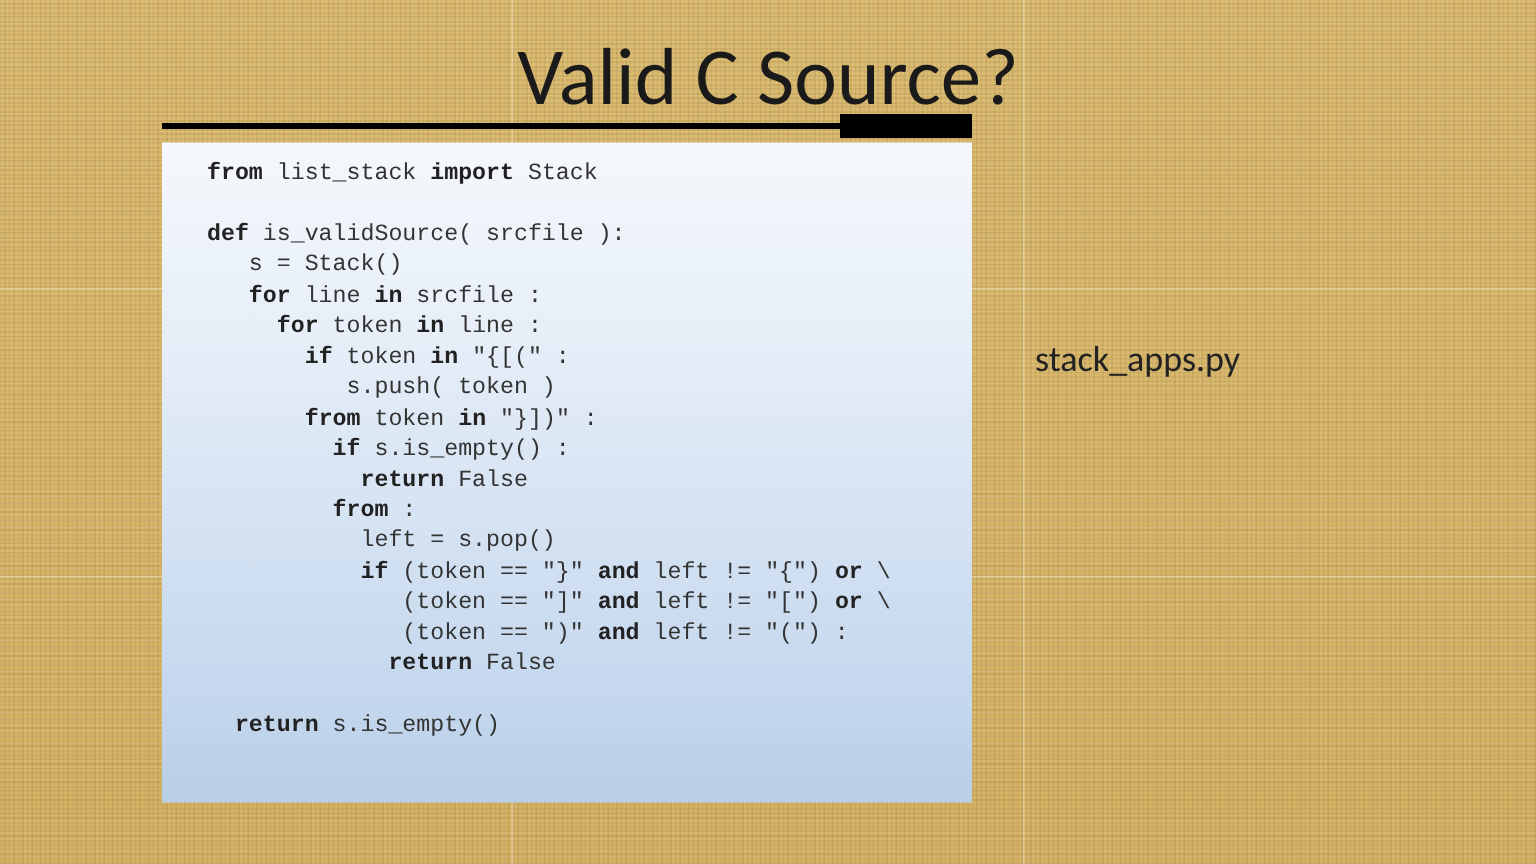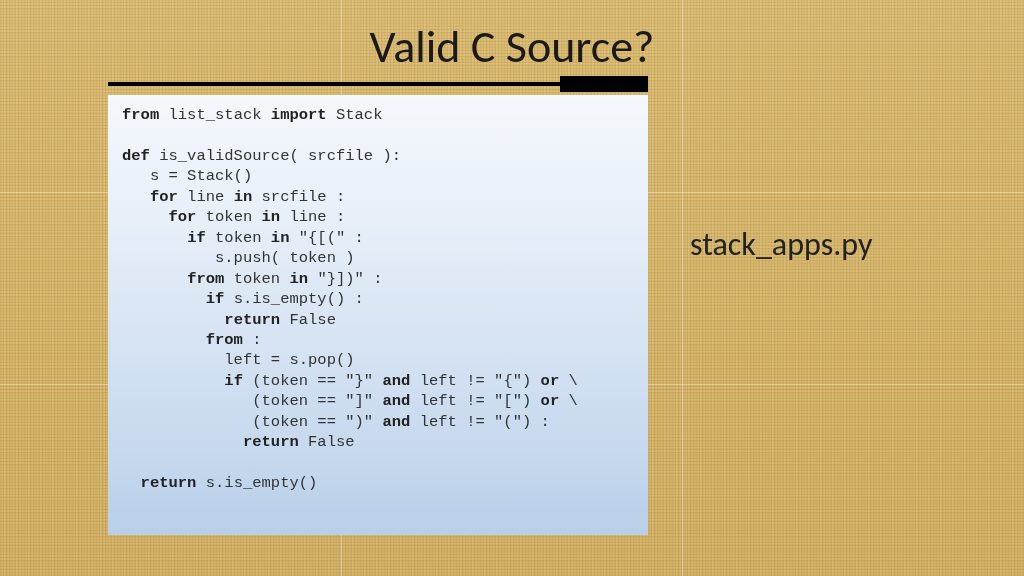--- a/index.html
+++ b/index.html
@@ -31,21 +31,21 @@
   .vline2 { position:absolute; left:66.6%; top:0; bottom:0; width:1px; background:rgba(255,255,255,0.35);}
   .hline1 { position:absolute; top:33.3%; left:0; right:0; height:1px; background:rgba(255,255,255,0.35);}
   .hline2 { position:absolute; top:66.6%; left:0; right:0; height:1px; background:rgba(255,255,255,0.35);}
 
   .title {
     position: absolute;
     top: 18px;
     left: 0;
     width: 100%;
     text-align: center;
-    font-size: 46px;
+    font-size: 54px;
     color: #1a1a1a;
     font-weight: 400;
   }
   .rule {
     position: absolute;
     top: 82px;
     left: 108px;
     width: 540px;
     height: 4px;
     background: #000;
@@ -58,33 +58,33 @@
     height: 16px;
     background: #000;
   }
   .code-box {
     position: absolute;
     top: 95px;
     left: 108px;
     width: 540px;
     height: 440px;
     background: linear-gradient(#f5f8fc 0%, #e6eef8 30%, #c7d9ee 80%, #b8cfe8 100%);
-    padding: 10px 14px;
+    padding: 10px 30px;
     font-family: 'Courier New', Courier, monospace;
     font-size: 15.5px;
     line-height: 1.32;
     color: #333;
     white-space: pre;
   }
   .code-box b { font-weight: bold; color: #222; }
   .filename {
     position: absolute;
     top: 225px;
     left: 690px;
-    font-size: 32px;
+    font-size: 24px;
     color: #222;
     font-family: Calibri, 'Segoe UI', sans-serif;
   }
 </style>
 </head>
 <body>
 
 <div class="bg"></div>
 <div class="grid">
   <div class="vline1"></div>

